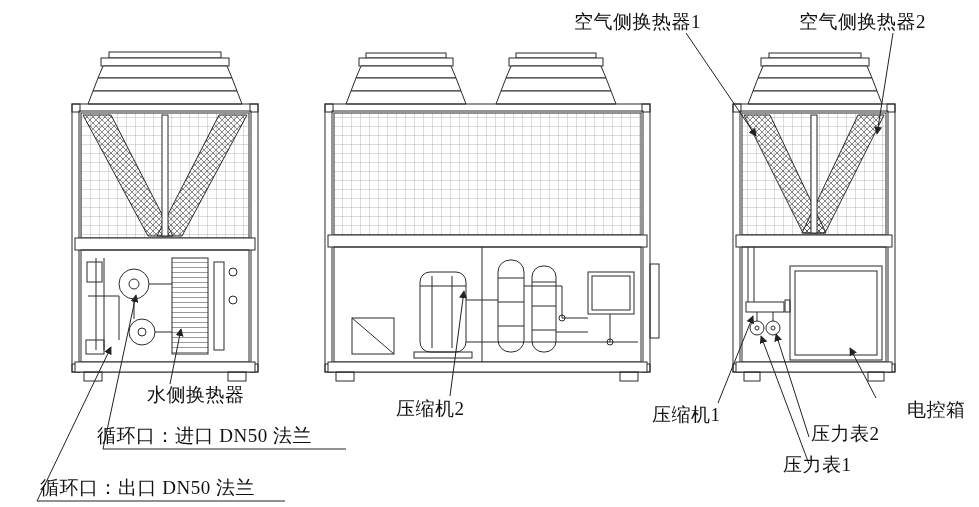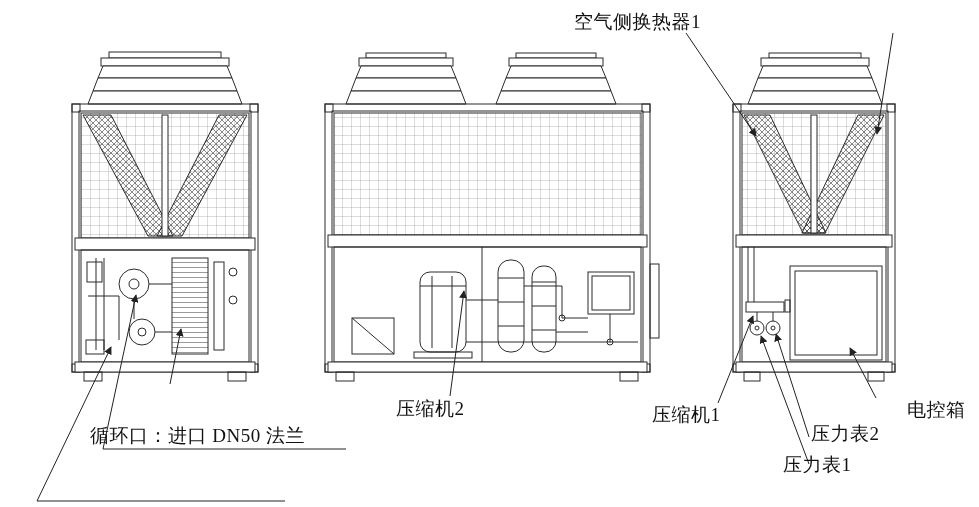--- a/index.html
+++ b/index.html
@@ -167,20 +167,23 @@
       <path d="M285 501H37L111 347" marker-end="url(#arr)"></path>
       <line x1="450" y1="396" x2="464" y2="291" marker-end="url(#arr)"></line>
       <line x1="718" y1="403" x2="753" y2="316" marker-end="url(#arr)"></line>
       <line x1="876" y1="398" x2="850" y2="348" marker-end="url(#arr)"></line>
       <line x1="809" y1="437" x2="776" y2="334" marker-end="url(#arr)"></line>
       <line x1="809" y1="464" x2="761" y2="336" marker-end="url(#arr)"></line>
     </g>
   </svg>
 
   <div class="lbl" style="left:574px;top:11px">空气侧换热器1</div>
-  <div class="lbl" style="left:90px;top:425px">循环口：进口 DN50 法兰</div>
+  <div class="lbl" style="left:799px;top:11px">空气侧换热器2</div>
+  <div class="lbl" style="left:147px;top:384px">水侧换热器</div>
+  <div class="lbl" style="left:97px;top:425px">循环口：进口 DN50 法兰</div>
+  <div class="lbl" style="left:40px;top:477px">循环口：出口 DN50 法兰</div>
   <div class="lbl" style="left:396px;top:398px">压缩机2</div>
   <div class="lbl" style="left:652px;top:404px">压缩机1</div>
   <div class="lbl" style="left:907px;top:399px">电控箱</div>
   <div class="lbl" style="left:811px;top:423px">压力表2</div>
   <div class="lbl" style="left:783px;top:454px">压力表1</div>
 
 </div>
 
 </body></html>

